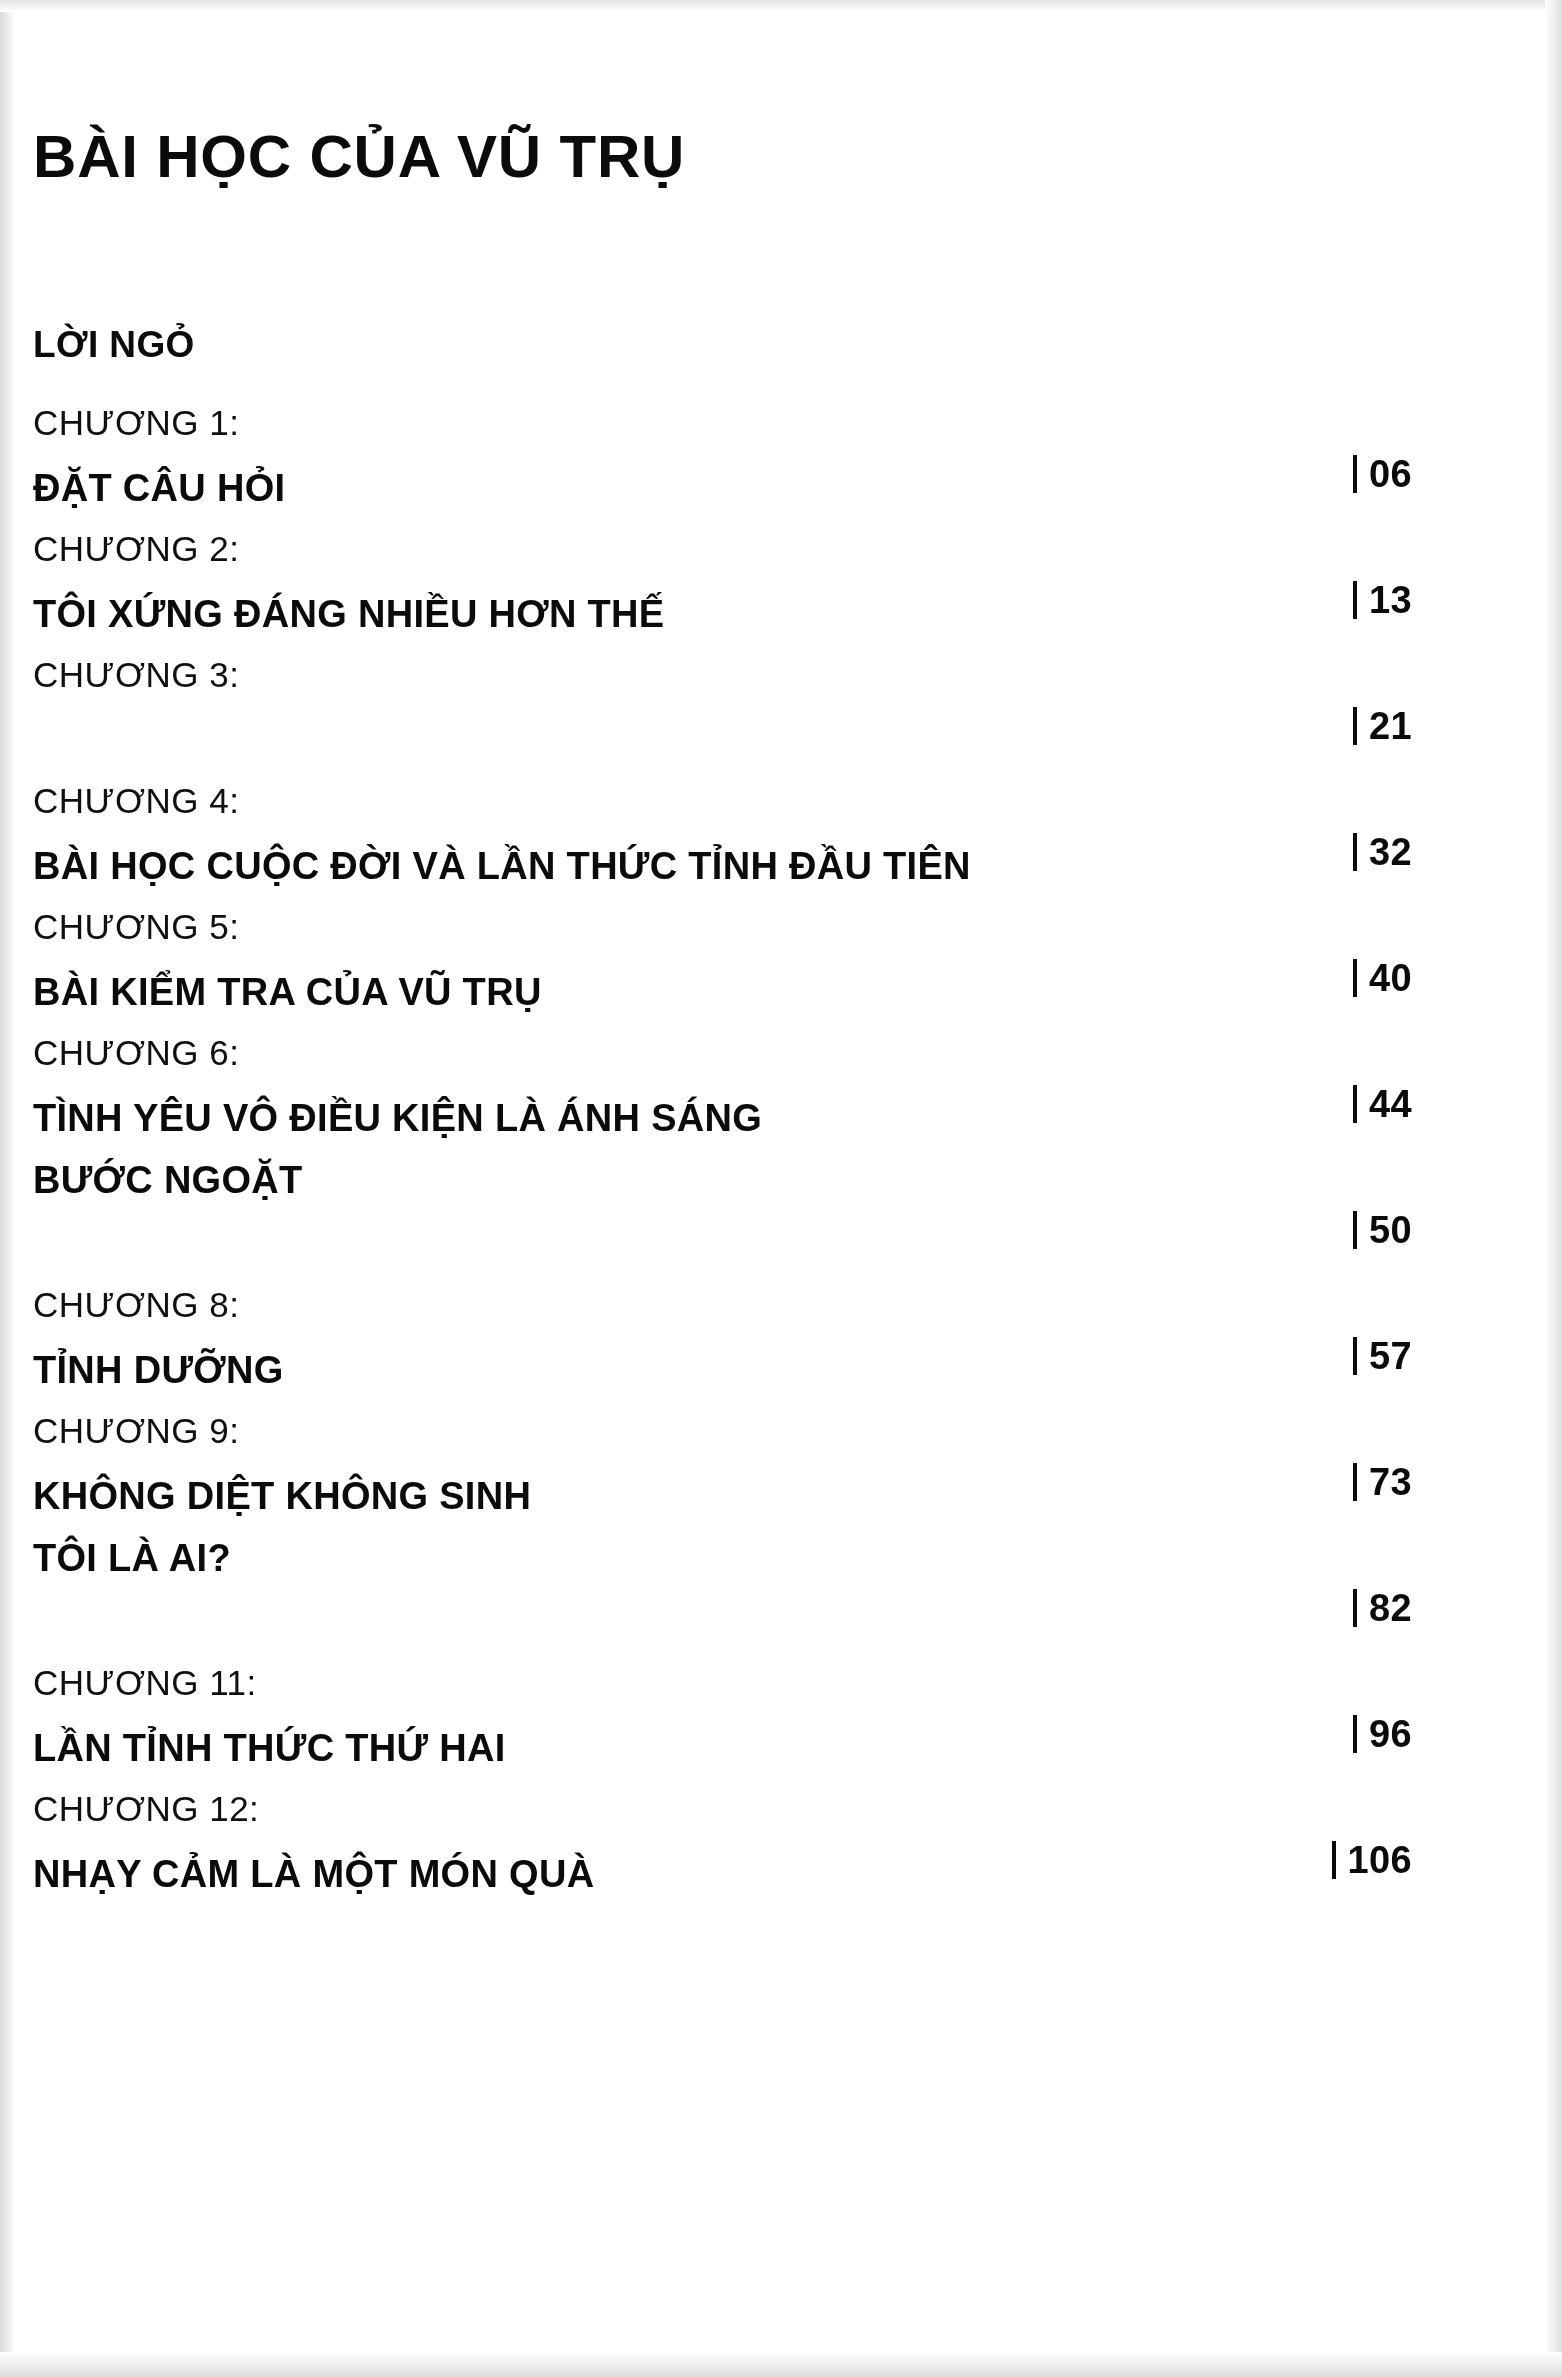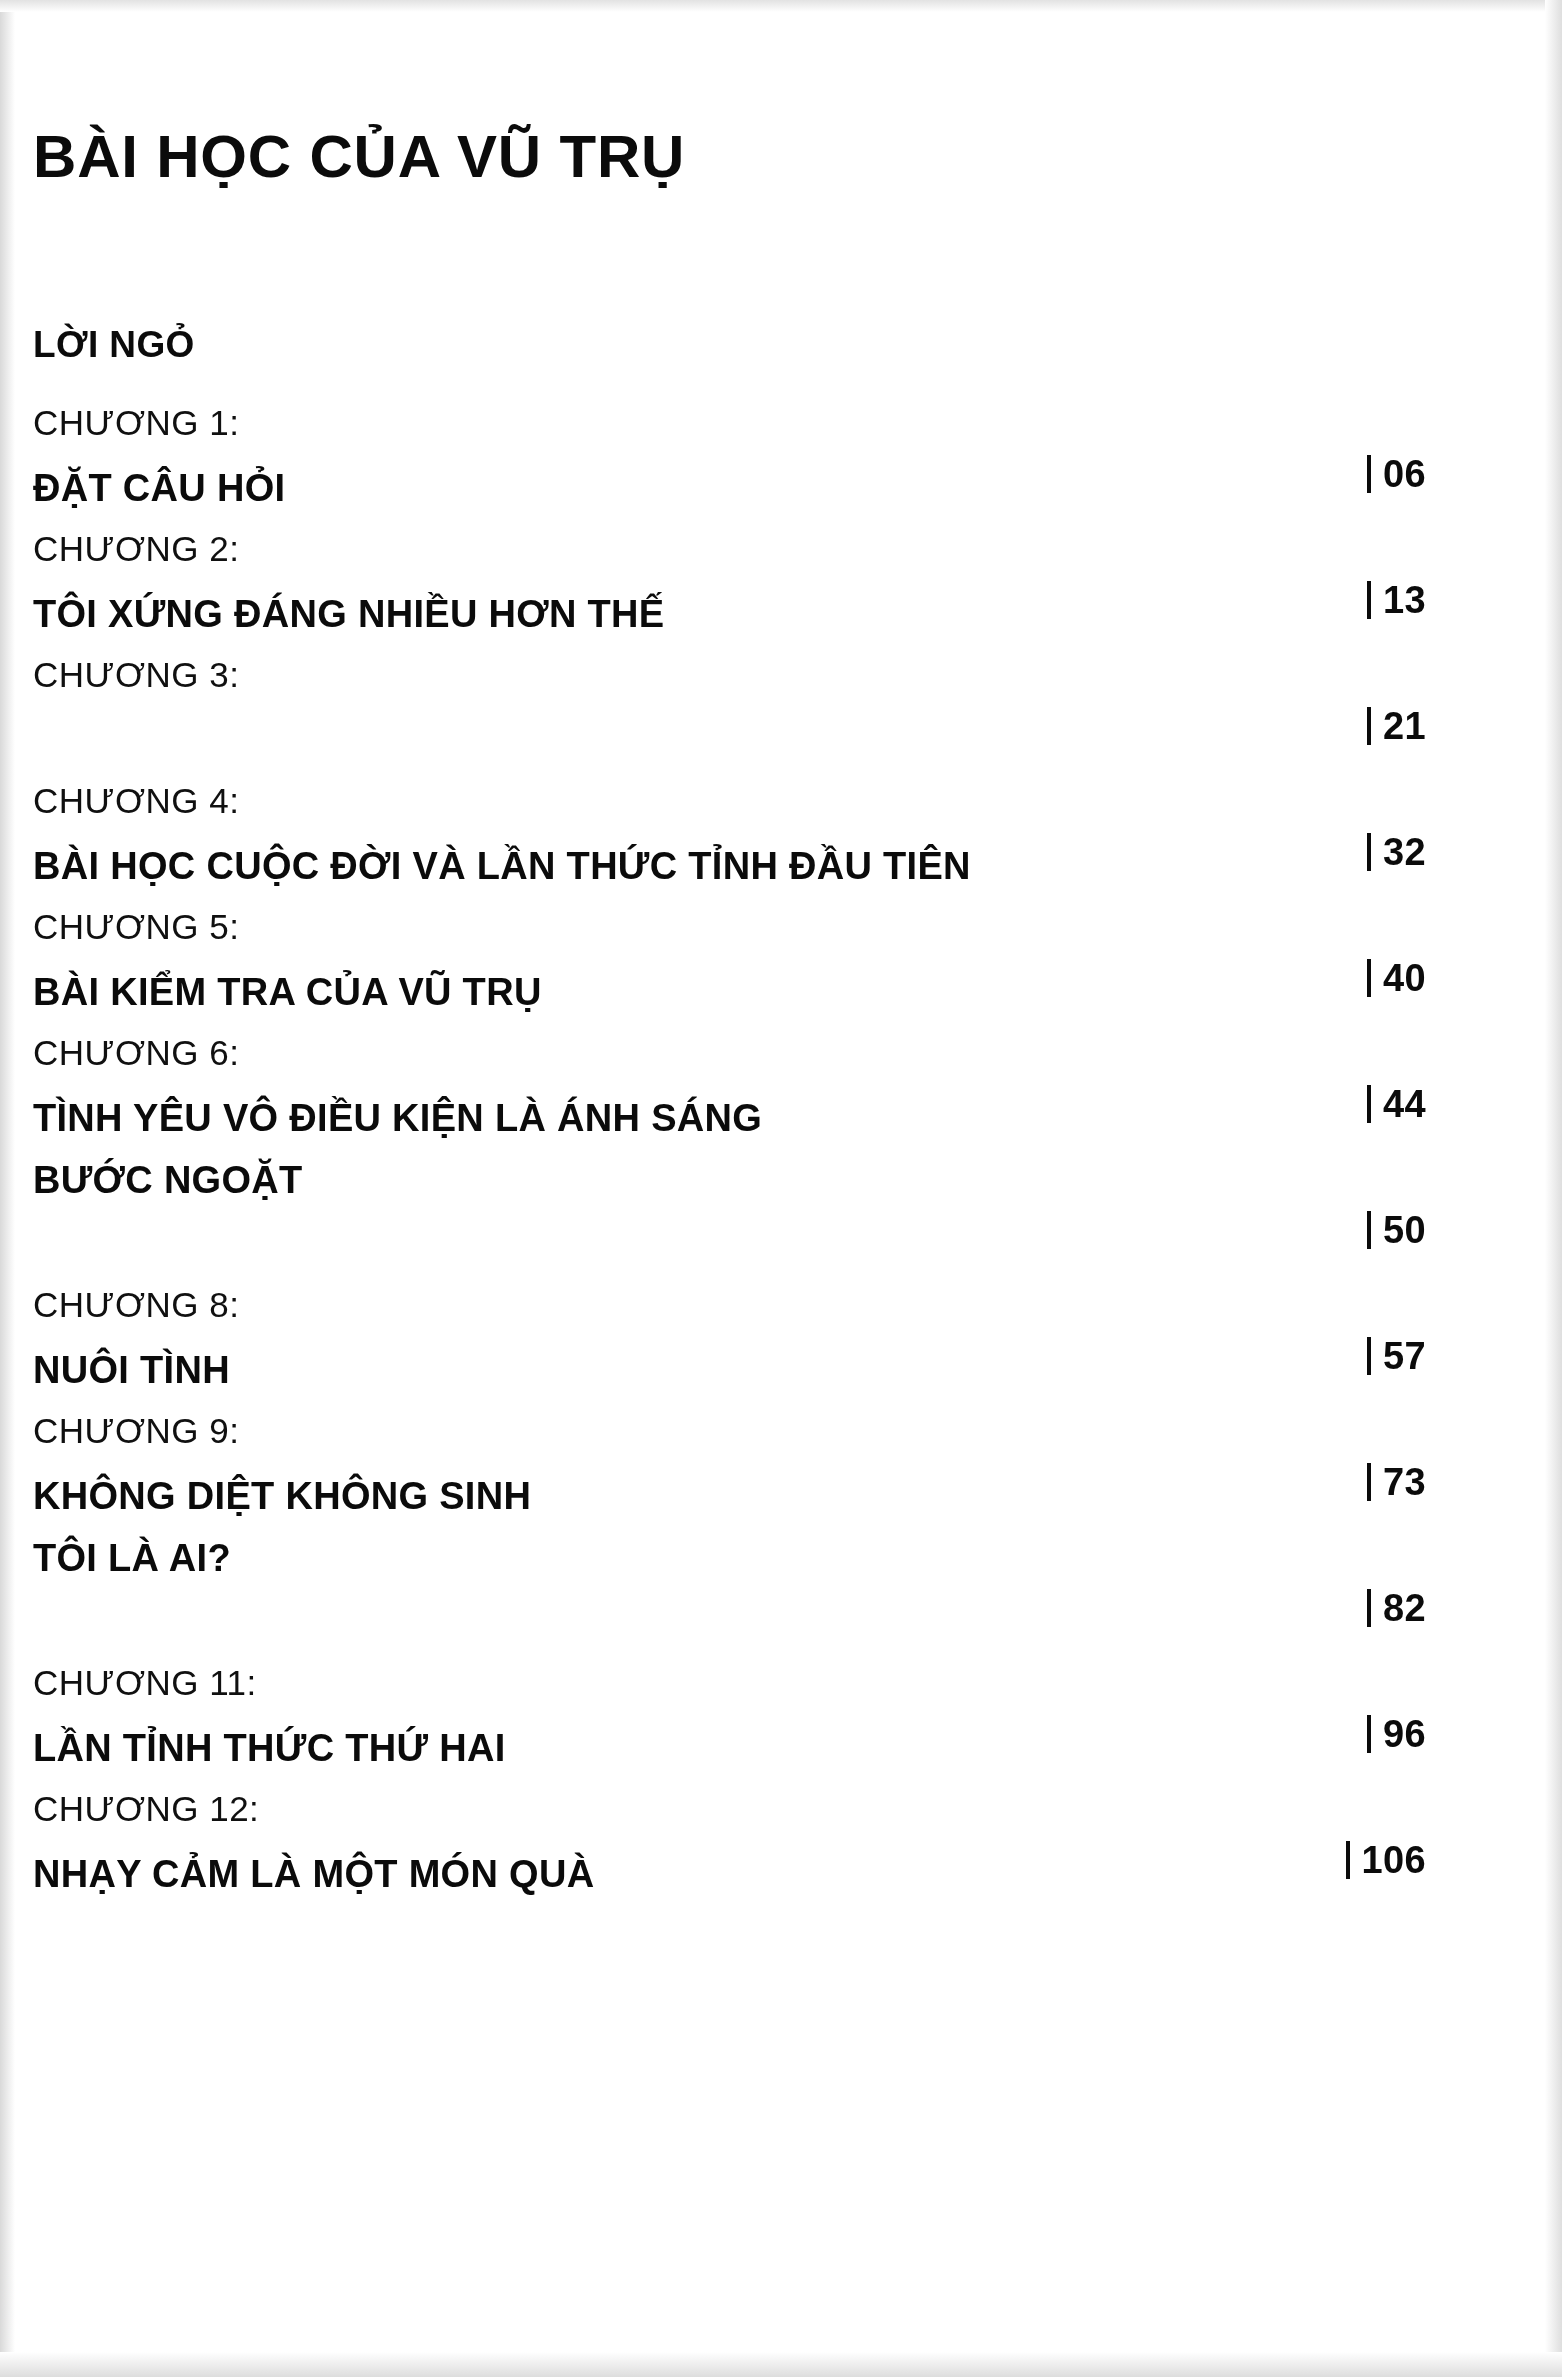--- a/index.html
+++ b/index.html
@@ -100,21 +100,21 @@
     font-size: 38px;
     font-weight: 700;
     color: #0b0b0b;
     letter-spacing: 0.3px;
     line-height: 1.25;
     margin-top: 20px;
     white-space: nowrap;
   }
   .entry .page-num {
     position: absolute;
-    right: 70px;
+    right: 84px;
     bottom: 3.3px;
     font-size: 38px;
     font-weight: 700;
     color: #0b0b0b;
     white-space: nowrap;
     letter-spacing: 0.4px;
   }
   .entry .page-num .bar {
     display: inline-block;
     width: 4.2px;
@@ -176,21 +176,21 @@
         <div class="page-num"><span class="bar"></span><span>44</span></div>
       </div>
 
       <div class="entry">
         <div class="chapter-title">BƯỚC NGOẶT</div>
         <div class="page-num"><span class="bar"></span><span>50</span></div>
       </div>
 
       <div class="entry">
         <div class="chapter-label">CHƯƠNG 8:</div>
-        <div class="chapter-title">NUÔI TÌNH</div>
+        <div class="chapter-title">TỈNH DƯỠNG</div>
         <div class="page-num"><span class="bar"></span><span>57</span></div>
       </div>
 
       <div class="entry">
         <div class="chapter-label">CHƯƠNG 9:</div>
         <div class="chapter-title">KHÔNG DIỆT KHÔNG SINH</div>
         <div class="page-num"><span class="bar"></span><span>73</span></div>
       </div>
 
       <div class="entry">

